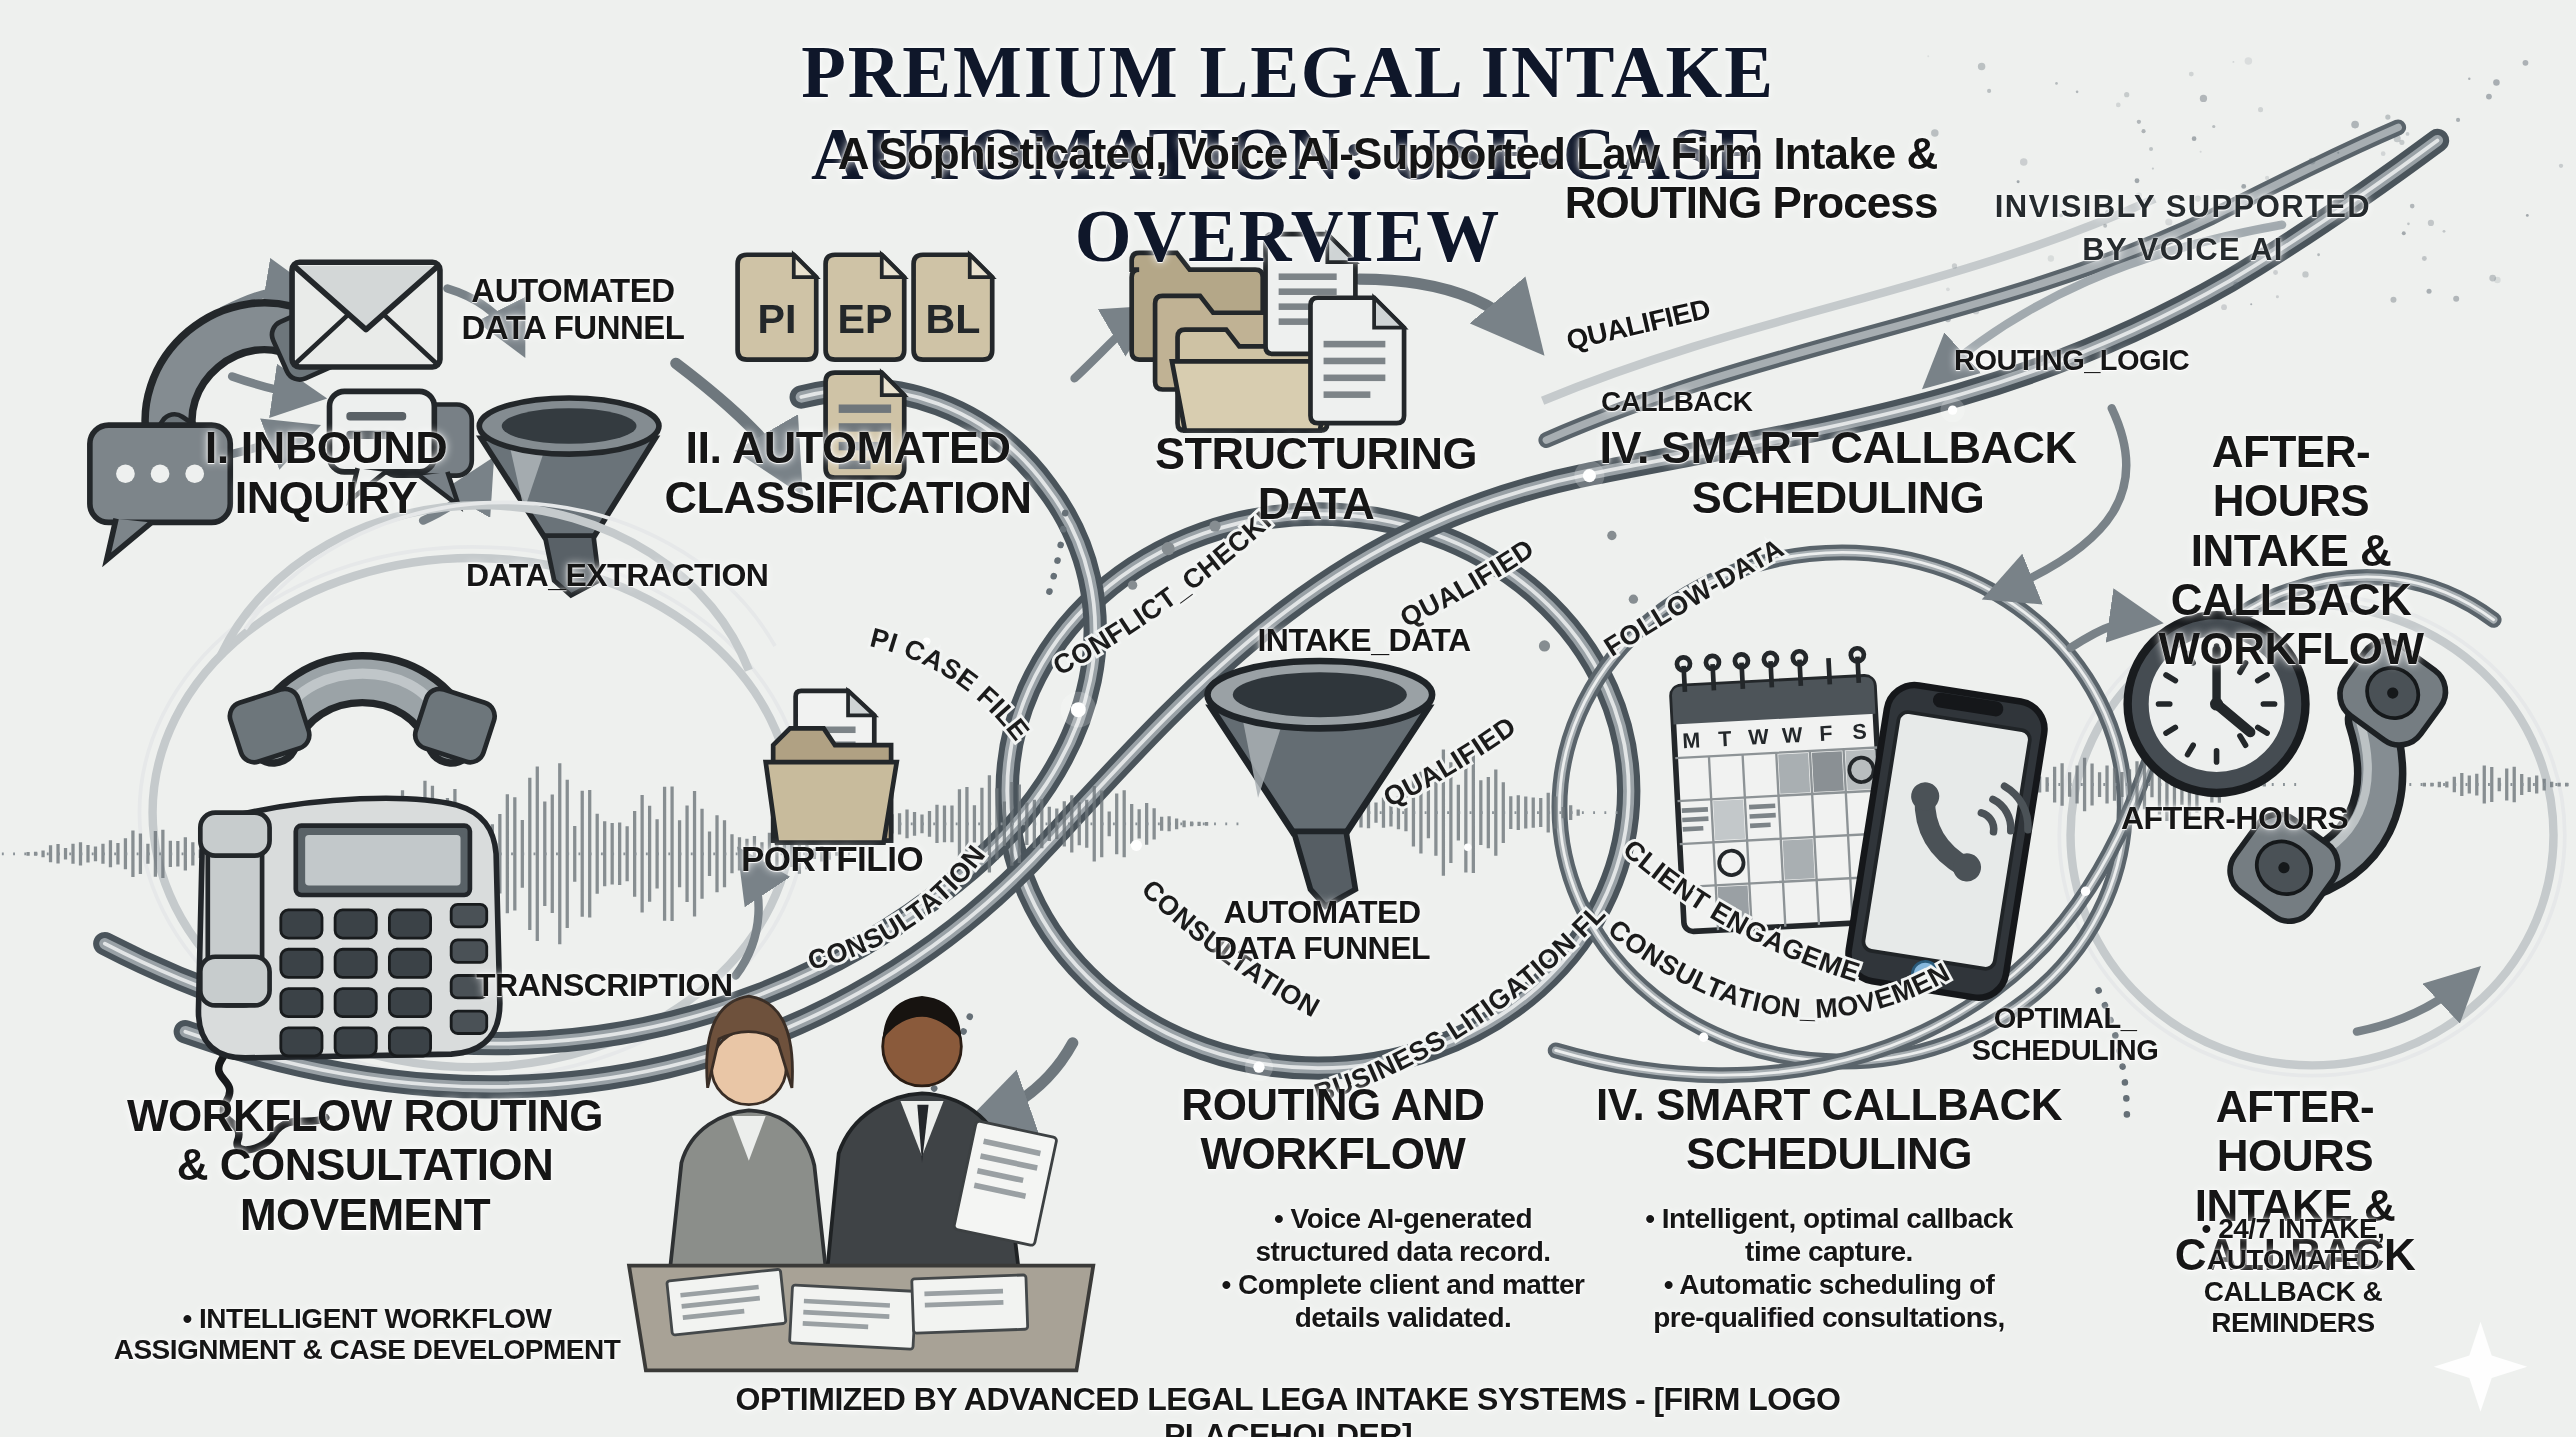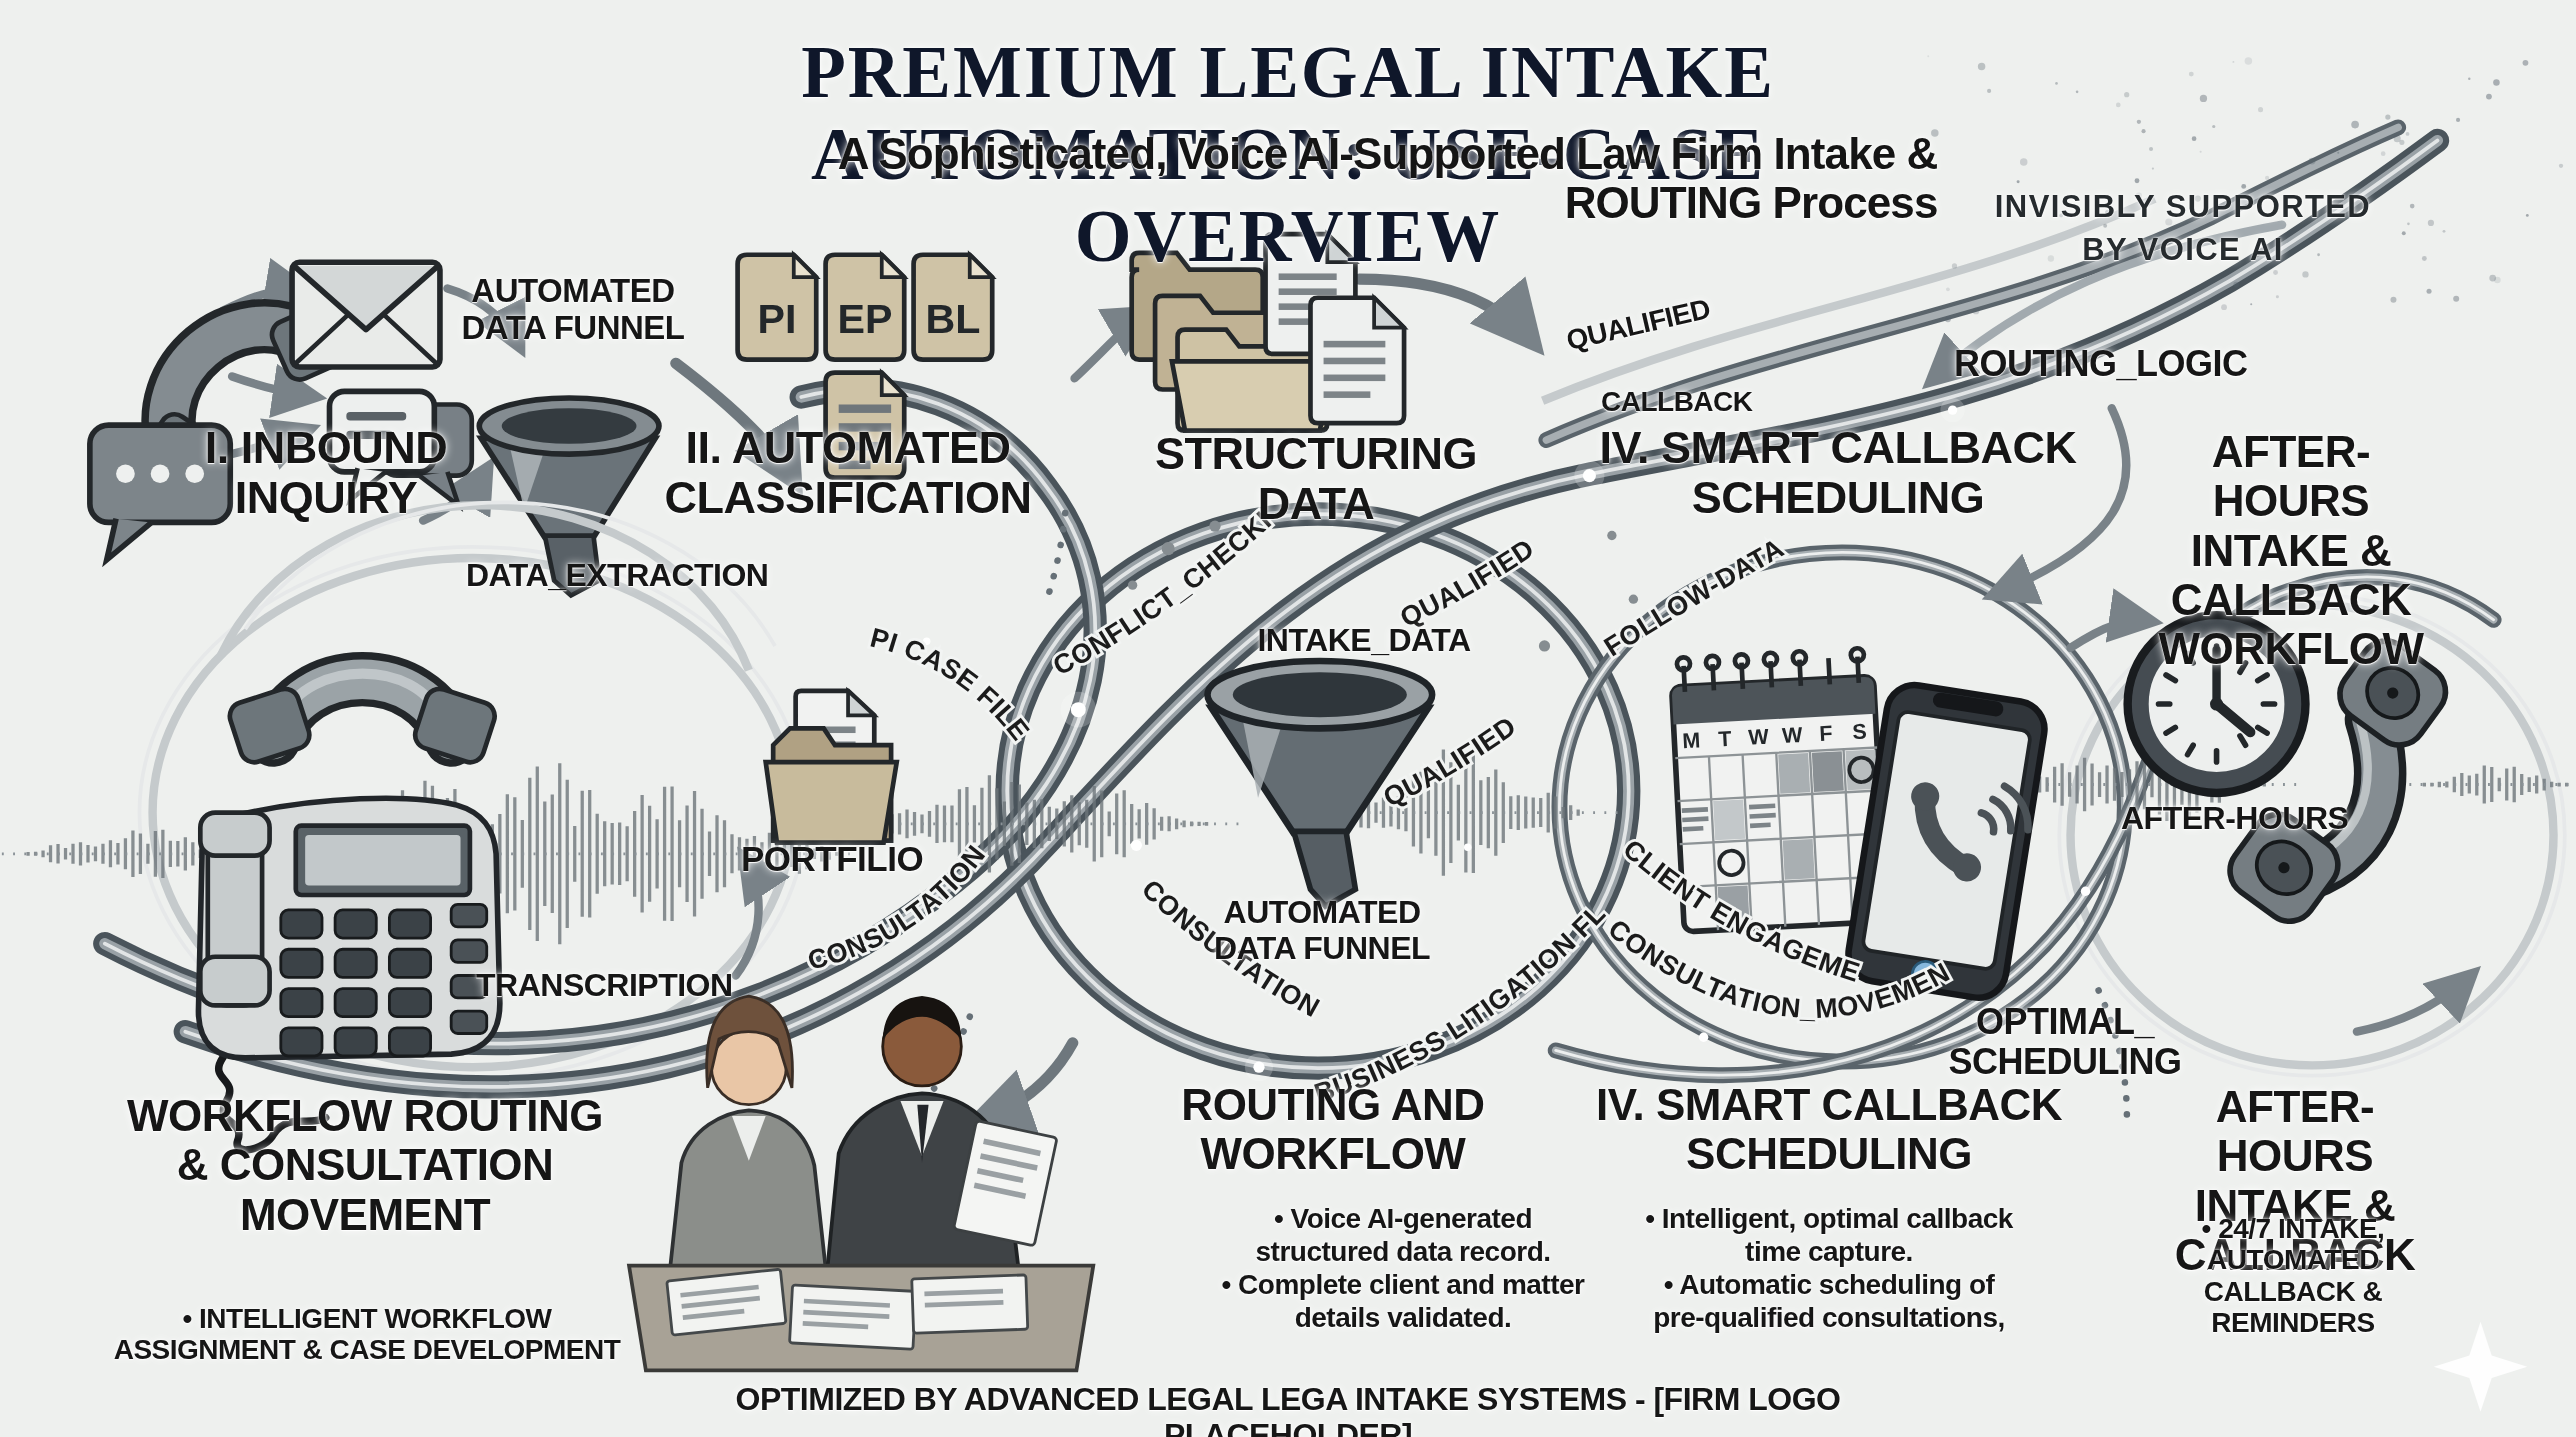--- a/index.html
+++ b/index.html
@@ -12,21 +12,21 @@
   .ctr{transform:translateX(-50%);text-align:center;}
   .title{font-family:Liberation Serif, serif;font-size:73px;letter-spacing:1.9px;color:#0f172a;}
   .subtitle{font-size:44px;letter-spacing:-0.9px;color:#151515;}
   .note{font-size:31px;font-weight:700;letter-spacing:1.4px;line-height:1.4;color:#262b2e;}
   .h48{font-size:45px;}
   .h47{font-size:44px;}
   .f35{font-size:33px;}
   .f34{font-size:32px;}
   .f33{font-size:35px;}
   .f32{font-size:32px;}
-  .f31{font-size:36px;}
+  .f31{font-size:29px;}
   .f30{font-size:28px;}
   .bullets{font-size:28px;line-height:1.18;}
   .r1{stroke:#4a545b;stroke-width:25px;fill:none;stroke-linecap:round}
   .r2{stroke:#99a1a6;stroke-width:12px;fill:none;stroke-linecap:round}
   .r3{stroke:#e2e5e6;stroke-width:4px;fill:none;stroke-linecap:round}
   .m1{stroke:#5a646b;stroke-width:17px;fill:none;stroke-linecap:round}
   .m2{stroke:#a7aeb2;stroke-width:8px;fill:none;stroke-linecap:round}
   .m3{stroke:#eceeee;stroke-width:3px;fill:none;stroke-linecap:round}
   .l1{stroke:#c5cacc;stroke-width:9px;fill:none}
   .l2{stroke:#e6e8e9;stroke-width:4px;fill:none}

